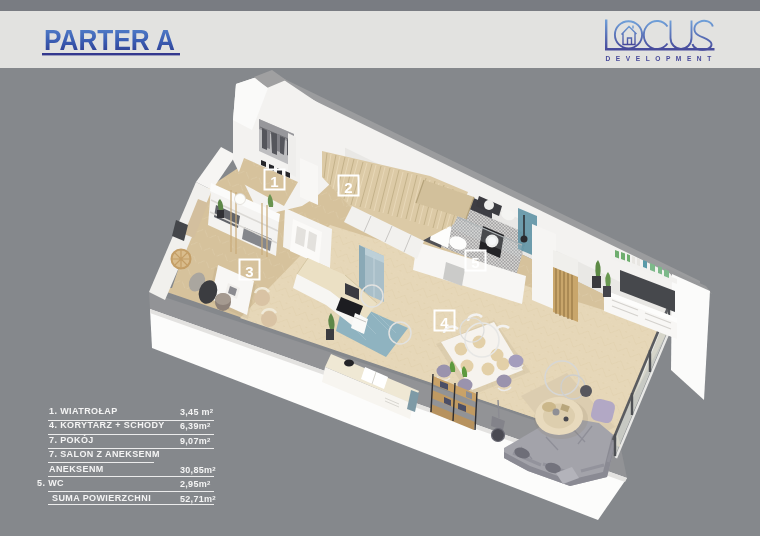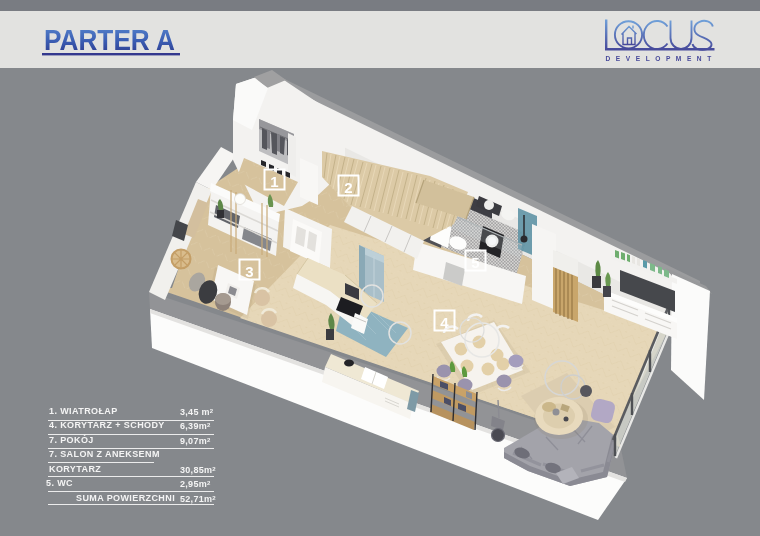--- a/index.html
+++ b/index.html
@@ -430,24 +430,24 @@
 <div class="val" style="left:180px;top:420.3px">6,39m<span style="font-size:6px;vertical-align:2.2px">2</span></div>
 <div class="lline" style="left:48px;top:433.5px;width:166px"></div>
 
 <div class="legend" style="left:49px;top:434.8px">7. POKÓJ</div>
 <div class="val" style="left:180px;top:434.8px">9,07m<span style="font-size:6px;vertical-align:2.2px">2</span></div>
 <div class="lline" style="left:48px;top:447.7px;width:166px"></div>
 
 <div class="legend" style="left:49px;top:449.3px">7. SALON Z ANEKSENM</div>
 <div class="lline" style="left:48px;top:462.1px;width:106px"></div>
 
-<div class="legend" style="left:49px;top:463.8px">KORYTARZ</div>
+<div class="legend" style="left:49px;top:463.8px">ANEKSENM</div>
 <div class="val" style="left:180px;top:463.8px">30,85m<span style="font-size:6px;vertical-align:2.2px">2</span></div>
 <div class="lline" style="left:48px;top:476.3px;width:166px"></div>
 
-<div class="legend" style="left:46px;top:478.3px">5. WC</div>
+<div class="legend" style="left:37px;top:478.3px">5. WC</div>
 <div class="val" style="left:180px;top:478.3px">2,95m<span style="font-size:6px;vertical-align:2.2px">2</span></div>
 <div class="lline" style="left:48px;top:490.5px;width:166px"></div>
 
-<div class="legend" style="left:76px;top:492.8px">SUMA POWIERZCHNI</div>
+<div class="legend" style="left:52px;top:492.8px">SUMA POWIERZCHNI</div>
 <div class="val" style="left:180px;top:492.8px">52,71m<span style="font-size:6px;vertical-align:2.2px">2</span></div>
 <div class="lline" style="left:48px;top:503.5px;width:166px"></div>
 </div>
 
 </body></html>

